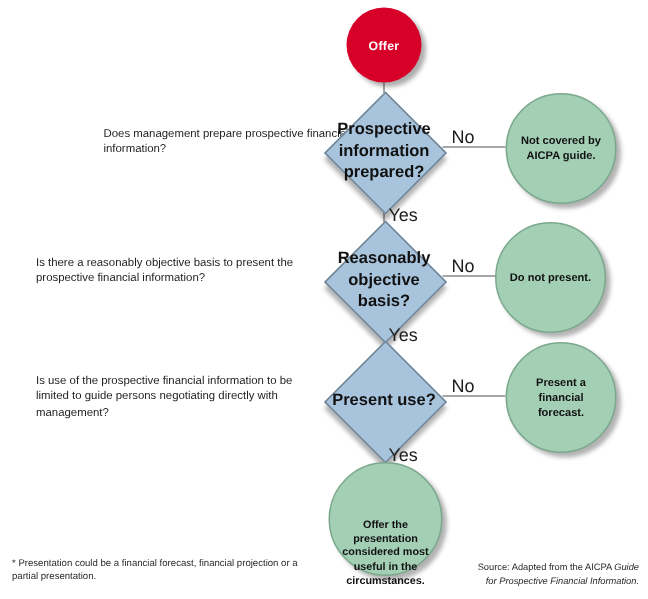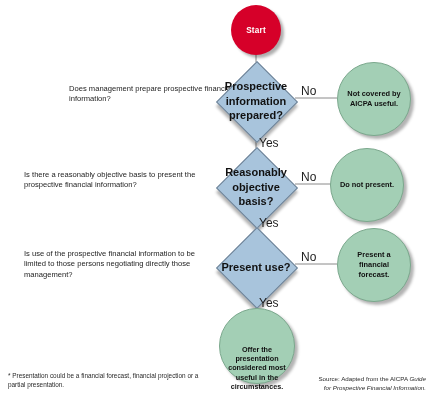--- a/index.html
+++ b/index.html
@@ -191,43 +191,43 @@
       <line x1="295" y1="98" x2="337" y2="98"></line>
 
       <line x1="295" y1="184" x2="337" y2="184"></line>
 
       <line x1="295" y1="264" x2="337" y2="264"></line>
     </g>
   </svg>
 
   <div class="question q1">Does management prepare prospective financial information?</div>
   <div class="question q2">Is there a reasonably objective basis to present the prospective financial information?</div>
-  <div class="question q3">Is use of the prospective financial information to be limited to those persons negotiating directly those management?</div>
+  <div class="question q3">Is use of the prospective financial information to be limited to guide persons negotiating directly with management?</div>
 
   <div class="start-node">
-    <span>Start</span>
+    <span>Offer</span>
   </div>
 
   <div class="diamond-wrap d1">
     <div class="diamond-shape"></div>
     <div class="diamond-label">Prospective information prepared?</div>
   </div>
 
   <div class="diamond-wrap d2">
     <div class="diamond-shape"></div>
     <div class="diamond-label">Reasonably objective basis?</div>
   </div>
 
   <div class="diamond-wrap d3">
     <div class="diamond-shape"></div>
     <div class="diamond-label">Present use?</div>
   </div>
 
   <div class="result-node r1">
-    <div class="rtxt">Not covered by AICPA useful.</div>
+    <div class="rtxt">Not covered by AICPA guide.</div>
   </div>
   <div class="result-node r2">
     <div class="rtxt">Do not present.</div>
   </div>
   <div class="result-node r3">
     <div class="rtxt">Present a financial forecast.</div>
   </div>
 
   <div class="result-node final-node">
     <div class="rtxt">Offer the presentation considered most useful in the circumstances.</div>

